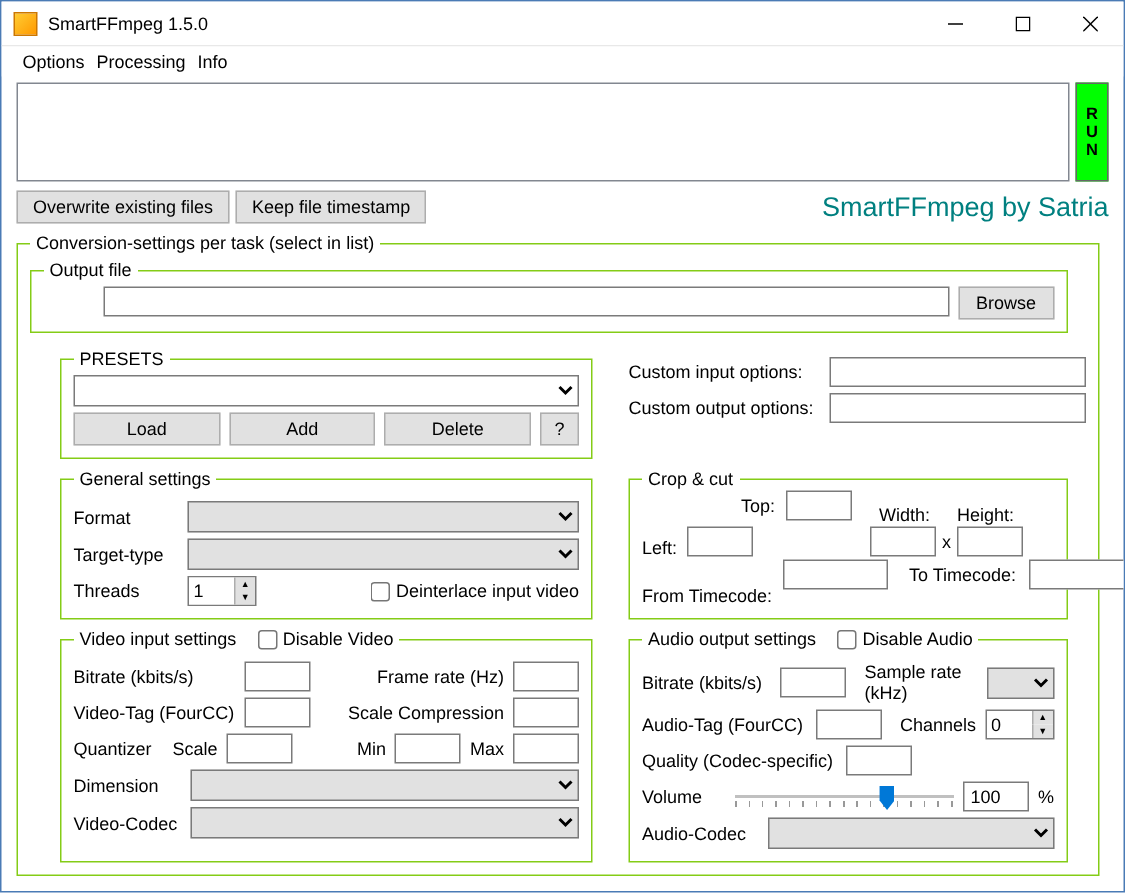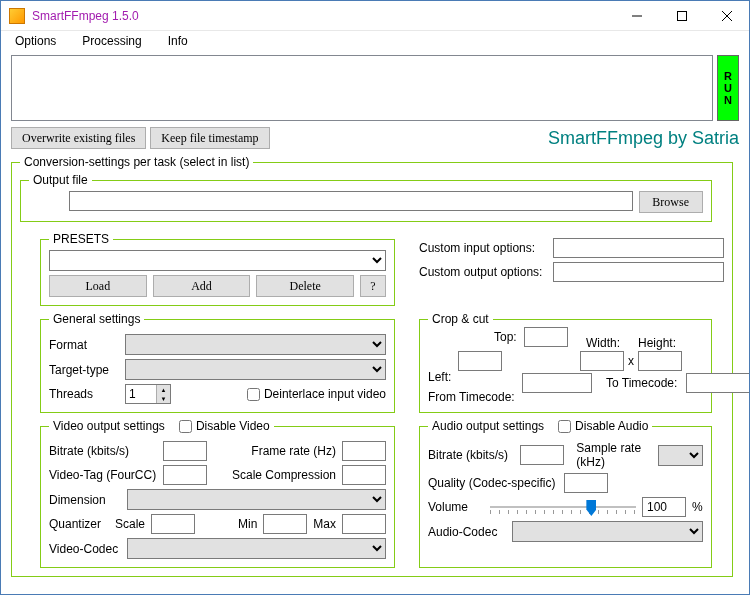--- a/index.html
+++ b/index.html
@@ -21,34 +21,33 @@
     border-bottom: 1px solid #e8e8e8;
   }
   .titlebar .app-icon {
     width: 16px; height: 16px;
     margin: 0 7px 0 8px;
     background: linear-gradient(135deg,#ffcc33 0%,#ff9900 100%);
     border: 1px solid #cc7700;
     display:inline-block;
     position:relative;
   }
-  .titlebar .title { flex: 0 0 auto; color: #a21caf; }
+  .titlebar .title { flex: 0 0 auto; color: #000000; }
   .titlebar .spacer { flex: 1; }
   .tb-btn {
     width: 45px; height: 29px;
     display: flex; align-items: center; justify-content: center;
     color: #000;
   }
   .tb-btn svg { width: 10px; height: 10px; }
   .menubar {
     height: 20px;
     display: flex;
     align-items: center;
     padding-left: 10px;
-    gap: 18px;
     background:#fff;
   }
   .menubar span { padding: 2px 4px; }
   .content {
     padding: 4px 10px 8px 10px;
   }
   .filelist-row { display:flex; gap:4px; }
   .filelist {
     flex:1;
     height: 66px;
@@ -68,21 +67,21 @@
     font-size:11px;
   }
   .toggle-row { display:flex; align-items:center; margin-top:6px; }
   .btn {
     border: 1px solid #adadad;
     background: #e1e1e1;
     padding: 2px 10px;
     height: 22px;
     display:inline-flex; align-items:center; justify-content:center;
     font-size:12px;
-    font-family:Liberation Serif, serif;
+    font-family:Liberation Sans, sans-serif;
   }
   .btn.wide { min-width: 64px; }
   .brand {
     margin-left:auto;
     color: #008080;
     font-size: 18px;
     font-family: Verdana, sans-serif;
   }
   fieldset {
     border: 1px solid #84cc16;
@@ -253,72 +252,72 @@
               <span>Deinterlace input video</span>
             </label>
         </div>
       </fieldset>
 
       <fieldset class="col">
         <legend>Crop &amp; cut</legend>
         <div class="crop-grid">
           <span class="lbl" style="left:66px;top:0">Top:</span>
           <input type="text" class="field small-input" style="left: 96px; top: -3px;" value="">
-          <span class="lbl" style="left:0;top:40px">Left:</span>
+          <span class="lbl" style="left:0;top:28px">Left:</span>
           <input type="text" class="field small-input" style="left: 30px; top: 21px;" value="">
           <span class="lbl" style="left:158px;top:6px">Width:</span>
           <span class="lbl" style="left:210px;top:6px">Height:</span>
           <input type="text" class="field small-input" style="left: 152px; top: 21px;" value="">
           <span class="lbl" style="left:200px;top:24px">x</span>
           <input type="text" class="field small-input" style="left: 210px; top: 21px;" value="">
           <span class="lbl" style="left:0;top:60px">From Timecode:</span>
           <input type="text" class="field med-input" style="left: 94px; top: 43px;" value="">
           <span class="lbl" style="left:178px;top:46px">To Timecode:</span>
           <input type="text" class="field med-input" style="left: 258px; top: 43px;" value="">
         </div>
       </fieldset>
     </div>
 
     <div class="cols">
 
       <fieldset class="col" style="flex:0 0 355px">
         <legend class="fieldset-title-inline">
-          <span>Video output settings</span>
+          <span>Video input settings</span>
           <label class="check">
               <input type="checkbox" style="">
               <span>Disable Video</span>
             </label>
         </legend>
         <div class="row">
           <span style="width:108px">Bitrate (kbits/s)</span>
           <input type="text" class="field small-input" value="" style="">
           <span style="flex:1"></span>
           <span>Frame rate (Hz)</span>
           <input type="text" class="field small-input" value="" style="">
         </div>
         <div class="row">
           <span style="width:108px">Video-Tag (FourCC)</span>
           <input type="text" class="field small-input" value="" style="">
           <span style="flex:1"></span>
           <span>Scale Compression</span>
           <input type="text" class="field small-input" value="" style="">
         </div>
         <div class="row">
-          <span style="width:72px">Dimension</span>
-          <select class="field" style="flex:1;background:#e1e1e1"><option></option></select>
-        </div>
-        <div class="row">
           <span style="width:60px">Quantizer</span>
           <span>Scale</span>
           <input type="text" class="field small-input" value="" style="">
           <span style="flex:1"></span>
           <span>Min</span>
           <input type="text" class="field small-input" value="" style="">
           <span>Max</span>
           <input type="text" class="field small-input" value="" style="">
+        </div>
+        <div class="row">
+          <span style="width:72px">Dimension</span>
+          <select class="field" style="flex:1;background:#e1e1e1"><option></option></select>
         </div>
         <div class="row">
           <span style="width:72px">Video-Codec</span>
           <select class="field" style="flex:1;background:#e1e1e1"><option></option></select>
         </div>
       </fieldset>
 
       <fieldset class="col">
         <legend class="fieldset-title-inline">
           <span>Audio output settings</span>
@@ -328,20 +327,33 @@
             </label>
         </legend>
         <div class="row">
           <span style="width:110px">Bitrate (kbits/s)</span>
           <input type="text" class="field small-input" value="" style="">
           <span style="flex:1"></span>
           <span>Sample rate (kHz)</span>
           <select class="field" style="width:56px;background:#e1e1e1"><option></option></select>
         </div>
         <div class="row">
+          <span style="width:110px">Audio-Tag (FourCC)</span>
+          <input type="text" class="field small-input" value="" style="">
+          <span style="flex:1"></span>
+          <span>Channels</span>
+          <span class="spinner">
+            <input value="0" style="">
+            <span class="arrows">
+                <div>▲</div>
+                <div>▼</div>
+              </span>
+          </span>
+        </div>
+        <div class="row">
           <span style="width:130px">Quality (Codec-specific)</span>
           <input type="text" class="field small-input" value="" style="">
         </div>
         <div class="row">
           <span style="width:56px">Volume</span>
           <div class="slider-track">
             <div class="rail"></div>
               <div class="ticks"></div>
               <div class="thumb"></div>
           </div>

